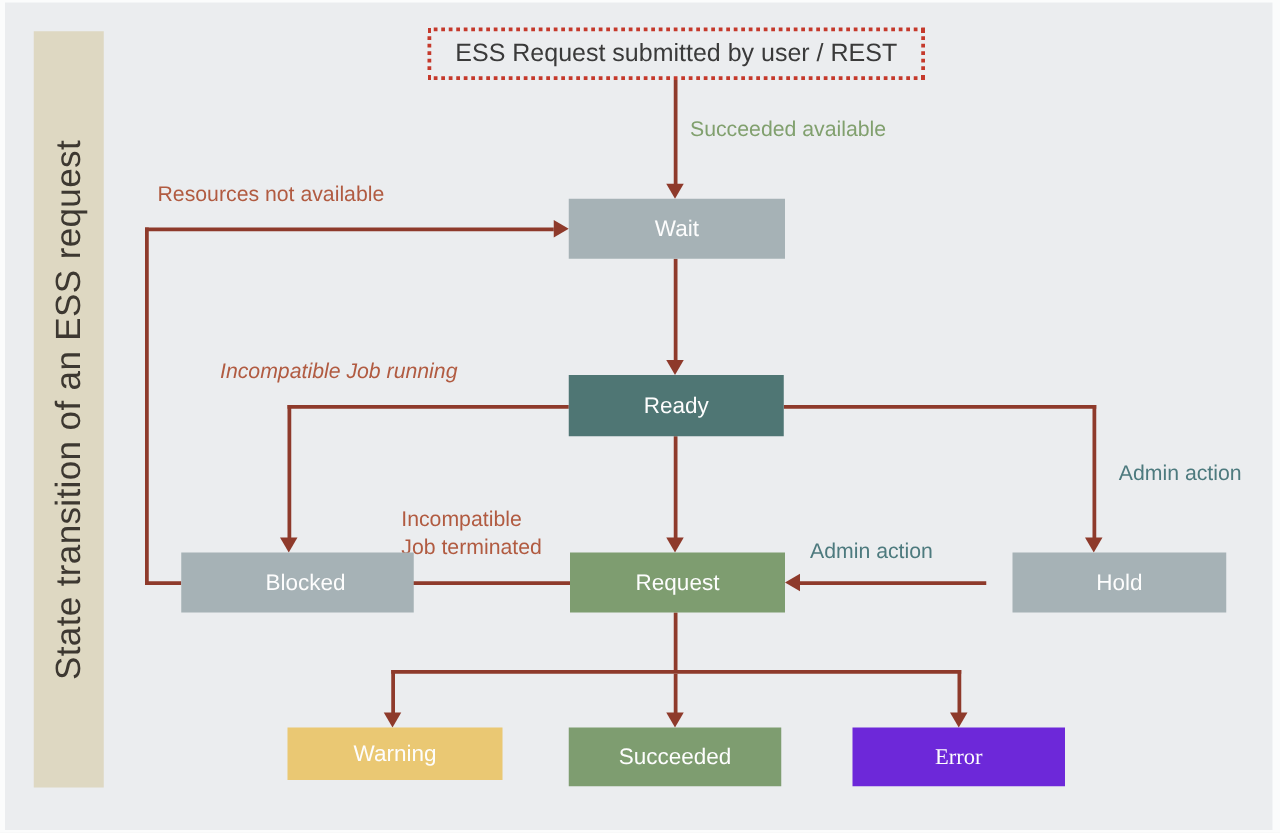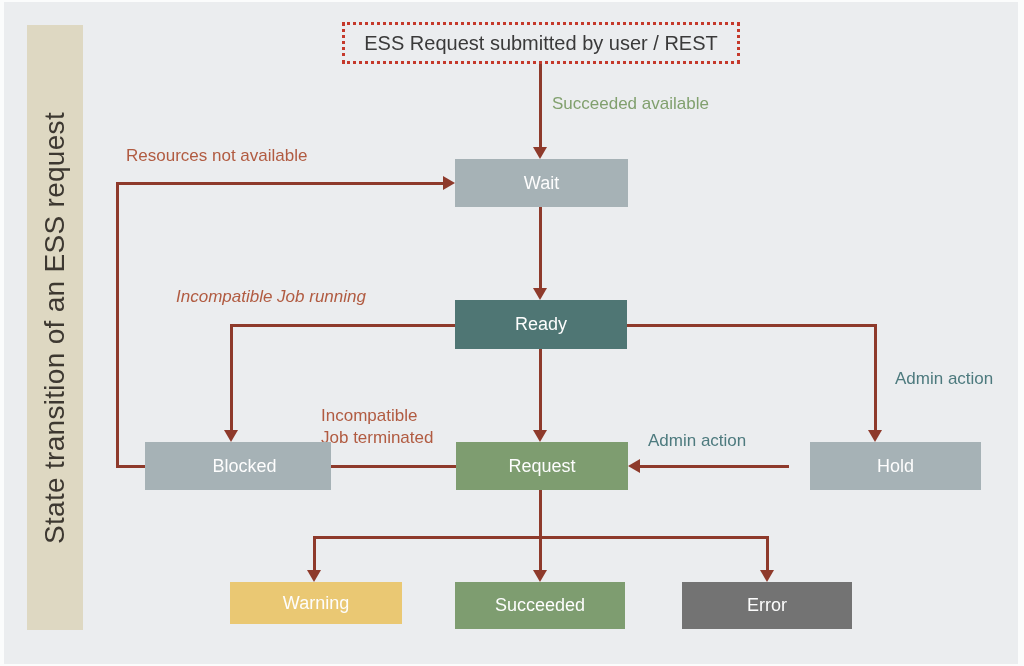--- a/index.html
+++ b/index.html
@@ -35,21 +35,21 @@
     position:absolute;display:flex;align-items:center;justify-content:center;
     color:#fdfdfd;font-size:18px;
   }
   .node-wait      {left:455px;top:159px;width:173px;height:48px;background:#a6b2b6;}
   .node-ready     {left:455px;top:300px;width:172px;height:49px;background:#4f7674;}
   .node-blocked   {left:145px;top:442px;width:173px;height:48px;background:#a6b2b6;padding-left:13px;}
   .node-running   {left:456px;top:442px;width:172px;height:48px;background:#7e9d70;}
   .node-hold      {left:789px;top:442px;width:171px;height:48px;background:#a6b2b6;margin-left:21px;}
   .node-warning   {left:230px;top:582px;width:172px;height:42px;background:#eac873;}
   .node-succeeded {left:455px;top:582px;width:170px;height:47px;background:#7e9d70;}
-  .node-error     {left:682px;top:582px;width:170px;height:47px;background:#737373;}
+  .node-error     {left:682px;top:582px;width:170px;height:47px;background:#6d28d9;font-family:Liberation Serif, serif;}
   .line{position:absolute;background:var(--arrow);}
   .ah{position:absolute;width:0;height:0;}
   .ah-down {border-left:7px solid transparent;border-right:7px solid transparent;border-top:12px solid var(--arrow);}
   .ah-left {border-top:7px solid transparent;border-bottom:7px solid transparent;border-right:12px solid var(--arrow);}
   .ah-right{border-top:7px solid transparent;border-bottom:7px solid transparent;border-left:12px solid var(--arrow);}
   .edge-label{position:absolute;font-size:17px;white-space:nowrap;}
   .lbl-red  {color:#b15b41;}
   .lbl-green{color:#81a06e;}
   .lbl-teal {color:#4d7a7e;}
   .two-line{white-space:pre-line;line-height:22px;}

